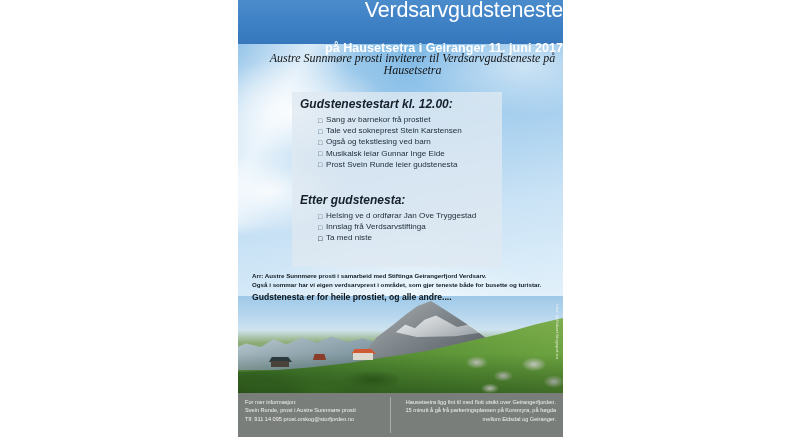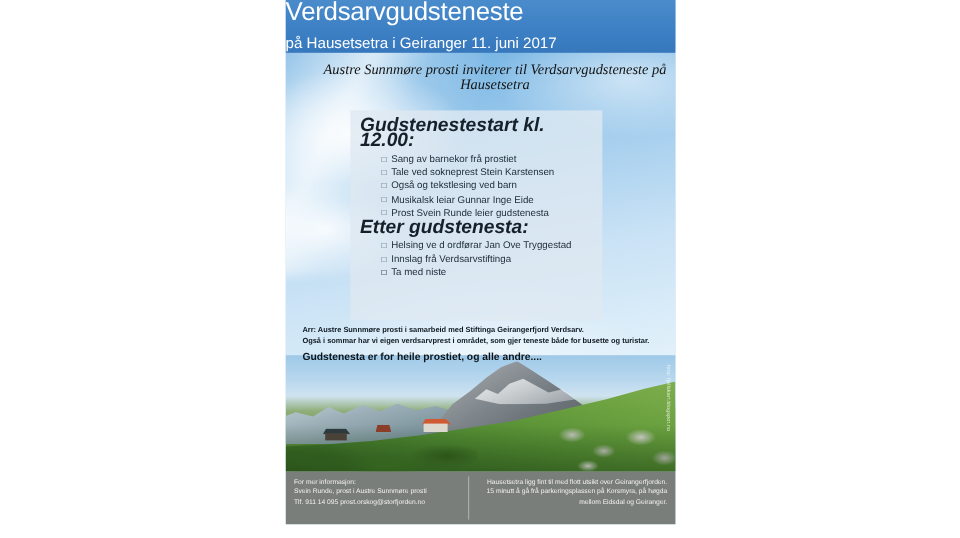--- a/index.html
+++ b/index.html
@@ -49,38 +49,38 @@
   }
 
   
   .header-band {
     position: absolute;
     left: 0; top: 0;
     width: 325px;
     height: 44px;
     background: linear-gradient(180deg, #4a8ccb 0%, #3d80c4 55%, #3778bd 100%);
     color: #ffffff;
-    text-align: left;
+    text-align: right;
     box-sizing: border-box;
     padding-top: 0px;
     z-index: 6;
   }
   .title-main {
     font-size: 21.5px;
     line-height: 25px;
     font-weight: normal;
     letter-spacing: -0.2px;
     margin-top: -2px;
     white-space: nowrap;
   }
   .title-sub {
     font-size: 12.6px;
     line-height: 16px;
-    font-weight: normal;
-    margin-top: 5px;
+    font-weight: bold;
+    margin-top: 17px;
     white-space: nowrap;
   }
 
   
   .intro {
     position: absolute;
     left: 24px;
     top: 52px;
     width: 301px;
     text-align: center;
@@ -102,26 +102,26 @@
     background: rgba(223, 232, 241, 0.80);
     z-index: 4;
   }
   .panel-inner {
     padding: 6px 6px 4px 8px;
     color: #1d2a36;
   }
   .sect-head {
     font-style: italic;
     font-weight: bold;
-    font-size: 16px;
+    font-size: 12px;
     line-height: 13px;
     color: #15202b;
     margin: 0 0 3px 0;
   }
-  .sect-head.second { margin-top: 0; }
+  .sect-head.second { margin-top: 24px; }
   ul.items {
     list-style: none;
     margin: 0 0 0 18px;
     padding: 0;
   }
   ul.items li {
     position: relative;
     font-size: 8.1px;
     line-height: 11.2px;
     color: #20303d;

